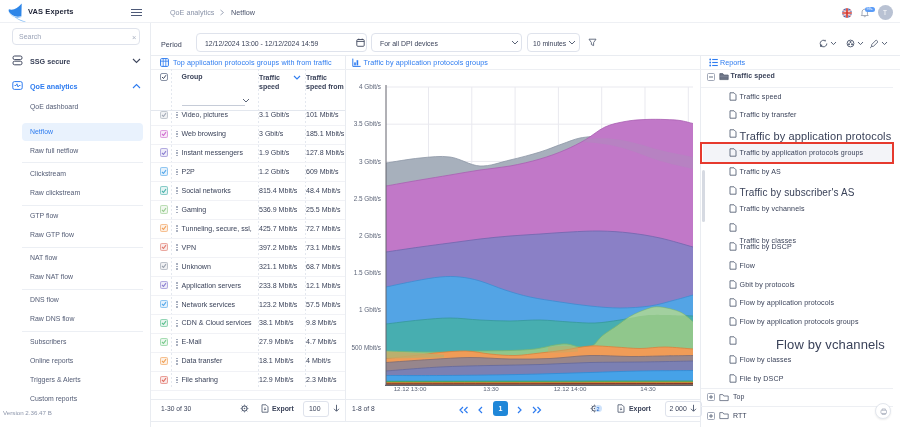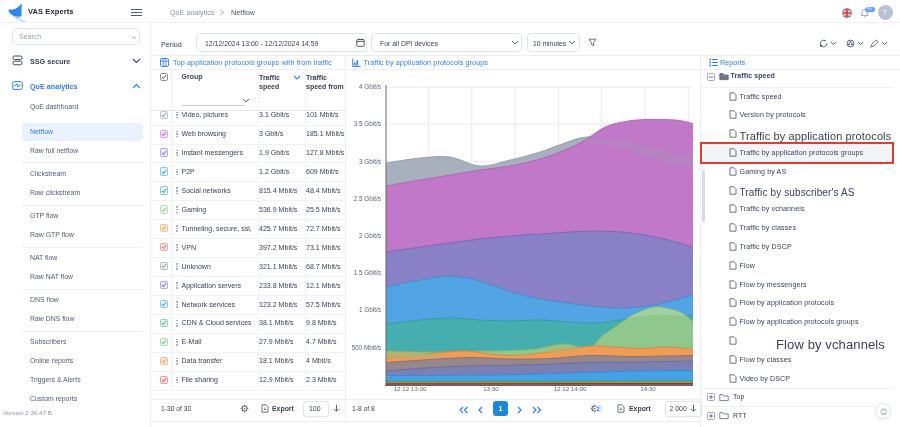--- a/index.html
+++ b/index.html
@@ -473,78 +473,78 @@
   </svg>
 <div class="abs" style="left:730.5px;top:72.3px;font-size:7px;font-weight:bold;letter-spacing:0.1px;color:#3a4259;">Traffic speed</div>
 <div class="abs" style="left:701px;top:86.5px;width:192px;height:1px;background:#eef0f4;"></div>
 <svg class="abs" style="left:728.5px;top:91.6px" width="8" height="9" viewBox="0 0 8 9">
     <path d="M1 0.8 L5 0.8 L7 2.8 L7 8.2 L1 8.2 Z" fill="none" stroke="#5a6478" stroke-width="0.9"></path>
   </svg>
 <div class="abs" style="left:739.5px;top:92.5px;font-size:7.1px;letter-spacing:0.12px;color:#3a4259;">Traffic speed</div>
 <svg class="abs" style="left:728.5px;top:110.4px" width="8" height="9" viewBox="0 0 8 9">
     <path d="M1 0.8 L5 0.8 L7 2.8 L7 8.2 L1 8.2 Z" fill="none" stroke="#5a6478" stroke-width="0.9"></path>
   </svg>
-<div class="abs" style="left:739.5px;top:111.3px;font-size:7.1px;letter-spacing:0.12px;color:#3a4259;">Version by protocols</div>
+<div class="abs" style="left:739.5px;top:111.3px;font-size:7.1px;letter-spacing:0.12px;color:#3a4259;">Traffic by transfer</div>
 <svg class="abs" style="left:728.5px;top:129.2px" width="8" height="9" viewBox="0 0 8 9">
     <path d="M1 0.8 L5 0.8 L7 2.8 L7 8.2 L1 8.2 Z" fill="none" stroke="#5a6478" stroke-width="0.9"></path>
   </svg>
 <div class="abs" style="left:739.5px;top:130.1px;font-size:11px;letter-spacing:0.12px;color:#3a4259;">Traffic by application protocols</div>
 <div class="abs" style="left:702.5px;top:144px;width:190px;height:18px;background:#f3f4f8;"></div>
 <svg class="abs" style="left:728.5px;top:148.0px" width="8" height="9" viewBox="0 0 8 9">
     <path d="M1 0.8 L5 0.8 L7 2.8 L7 8.2 L1 8.2 Z" fill="none" stroke="#5a6478" stroke-width="0.9"></path>
   </svg>
 <div class="abs" style="left:739.5px;top:148.9px;font-size:7.1px;letter-spacing:0.12px;color:#3a4259;">Traffic by application protocols groups</div>
 <svg class="abs" style="left:728.5px;top:166.8px" width="8" height="9" viewBox="0 0 8 9">
     <path d="M1 0.8 L5 0.8 L7 2.8 L7 8.2 L1 8.2 Z" fill="none" stroke="#5a6478" stroke-width="0.9"></path>
   </svg>
-<div class="abs" style="left:739.5px;top:167.7px;font-size:7.1px;letter-spacing:0.12px;color:#3a4259;">Gaming by AS</div>
+<div class="abs" style="left:739.5px;top:167.7px;font-size:7.1px;letter-spacing:0.12px;color:#3a4259;">Traffic by AS</div>
 <svg class="abs" style="left:728.5px;top:185.6px" width="8" height="9" viewBox="0 0 8 9">
     <path d="M1 0.8 L5 0.8 L7 2.8 L7 8.2 L1 8.2 Z" fill="none" stroke="#5a6478" stroke-width="0.9"></path>
   </svg>
 <div class="abs" style="left:739.5px;top:186.5px;font-size:10px;letter-spacing:0.12px;color:#3a4259;">Traffic by subscriber's AS</div>
 <svg class="abs" style="left:728.5px;top:204.4px" width="8" height="9" viewBox="0 0 8 9">
     <path d="M1 0.8 L5 0.8 L7 2.8 L7 8.2 L1 8.2 Z" fill="none" stroke="#5a6478" stroke-width="0.9"></path>
   </svg>
 <div class="abs" style="left:739.5px;top:205.3px;font-size:7.1px;letter-spacing:0.12px;color:#3a4259;">Traffic by vchannels</div>
 <svg class="abs" style="left:728.5px;top:223.2px" width="8" height="9" viewBox="0 0 8 9">
     <path d="M1 0.8 L5 0.8 L7 2.8 L7 8.2 L1 8.2 Z" fill="none" stroke="#5a6478" stroke-width="0.9"></path>
   </svg>
-<div class="abs" style="left:739.5px;top:224px;font-size:7.1px;letter-spacing:0.12px;color:#3a4259;">Traffic by classes</div>
+<div class="abs" style="left:739.5px;top:237px;font-size:7.1px;letter-spacing:0.12px;color:#3a4259;">Traffic by classes</div>
 <svg class="abs" style="left:728.5px;top:242.0px" width="8" height="9" viewBox="0 0 8 9">
     <path d="M1 0.8 L5 0.8 L7 2.8 L7 8.2 L1 8.2 Z" fill="none" stroke="#5a6478" stroke-width="0.9"></path>
   </svg>
 <div class="abs" style="left:739.5px;top:242.9px;font-size:7.1px;letter-spacing:0.12px;color:#3a4259;">Traffic by DSCP</div>
 <svg class="abs" style="left:728.5px;top:260.8px" width="8" height="9" viewBox="0 0 8 9">
     <path d="M1 0.8 L5 0.8 L7 2.8 L7 8.2 L1 8.2 Z" fill="none" stroke="#5a6478" stroke-width="0.9"></path>
   </svg>
 <div class="abs" style="left:739.5px;top:261.7px;font-size:7.1px;letter-spacing:0.12px;color:#3a4259;">Flow</div>
 <svg class="abs" style="left:728.5px;top:279.6px" width="8" height="9" viewBox="0 0 8 9">
     <path d="M1 0.8 L5 0.8 L7 2.8 L7 8.2 L1 8.2 Z" fill="none" stroke="#5a6478" stroke-width="0.9"></path>
   </svg>
-<div class="abs" style="left:739.5px;top:280.5px;font-size:7.1px;letter-spacing:0.12px;color:#3a4259;">Flow by messengers</div>
+<div class="abs" style="left:739.5px;top:280.5px;font-size:7.1px;letter-spacing:0.12px;color:#3a4259;">Gbit by protocols</div>
 <svg class="abs" style="left:728.5px;top:298.4px" width="8" height="9" viewBox="0 0 8 9">
     <path d="M1 0.8 L5 0.8 L7 2.8 L7 8.2 L1 8.2 Z" fill="none" stroke="#5a6478" stroke-width="0.9"></path>
   </svg>
 <div class="abs" style="left:739.5px;top:299.3px;font-size:7.1px;letter-spacing:0.12px;color:#3a4259;">Flow by application protocols</div>
 <svg class="abs" style="left:728.5px;top:317.2px" width="8" height="9" viewBox="0 0 8 9">
     <path d="M1 0.8 L5 0.8 L7 2.8 L7 8.2 L1 8.2 Z" fill="none" stroke="#5a6478" stroke-width="0.9"></path>
   </svg>
 <div class="abs" style="left:739.5px;top:318.1px;font-size:7.1px;letter-spacing:0.12px;color:#3a4259;">Flow by application protocols groups</div>
 <svg class="abs" style="left:728.5px;top:336.0px" width="8" height="9" viewBox="0 0 8 9">
     <path d="M1 0.8 L5 0.8 L7 2.8 L7 8.2 L1 8.2 Z" fill="none" stroke="#5a6478" stroke-width="0.9"></path>
   </svg>
 <div class="abs" style="left:776px;top:336.9px;font-size:13px;letter-spacing:0.12px;color:#3a4259;">Flow by vchannels</div>
 <svg class="abs" style="left:728.5px;top:354.8px" width="8" height="9" viewBox="0 0 8 9">
     <path d="M1 0.8 L5 0.8 L7 2.8 L7 8.2 L1 8.2 Z" fill="none" stroke="#5a6478" stroke-width="0.9"></path>
   </svg>
 <div class="abs" style="left:739.5px;top:355.7px;font-size:7.1px;letter-spacing:0.12px;color:#3a4259;">Flow by classes</div>
 <svg class="abs" style="left:728.5px;top:373.6px" width="8" height="9" viewBox="0 0 8 9">
     <path d="M1 0.8 L5 0.8 L7 2.8 L7 8.2 L1 8.2 Z" fill="none" stroke="#5a6478" stroke-width="0.9"></path>
   </svg>
-<div class="abs" style="left:739.5px;top:374.5px;font-size:7.1px;letter-spacing:0.12px;color:#3a4259;">Video by DSCP</div>
+<div class="abs" style="left:739.5px;top:374.5px;font-size:7.1px;letter-spacing:0.12px;color:#3a4259;">File by DSCP</div>
 <div class="abs" style="left:700.3px;top:141.8px;width:194px;height:22.4px;border:2.2px solid #e63a2e;"></div>
 <div class="abs" style="left:701px;top:387.7px;width:192px;height:1px;background:#edeff3;"></div>
 <div class="abs" style="left:701px;top:406.3px;width:192px;height:1px;background:#edeff3;"></div>
 <svg class="abs" style="left:707px;top:393.0px" width="8" height="8" viewBox="0 0 8 8">
     <rect x="0.5" y="0.5" width="7" height="7" rx="1" fill="none" stroke="#8a93a6" stroke-width="0.8"></rect>
     <line x1="2" y1="4" x2="6" y2="4" stroke="#5a6478" stroke-width="0.9"></line>
     <line x1="4" y1="2" x2="4" y2="6" stroke="#5a6478" stroke-width="0.9"></line>
   </svg>
 <svg class="abs" style="left:719px;top:392.5px" width="10" height="9" viewBox="0 0 10 9">
     <path d="M0.8 2 L0.8 7.6 L9.2 7.6 L9.2 3 L4.8 3 L3.8 1.6 L0.8 1.6 Z" fill="none" stroke="#5a6478" stroke-width="0.8"></path>

